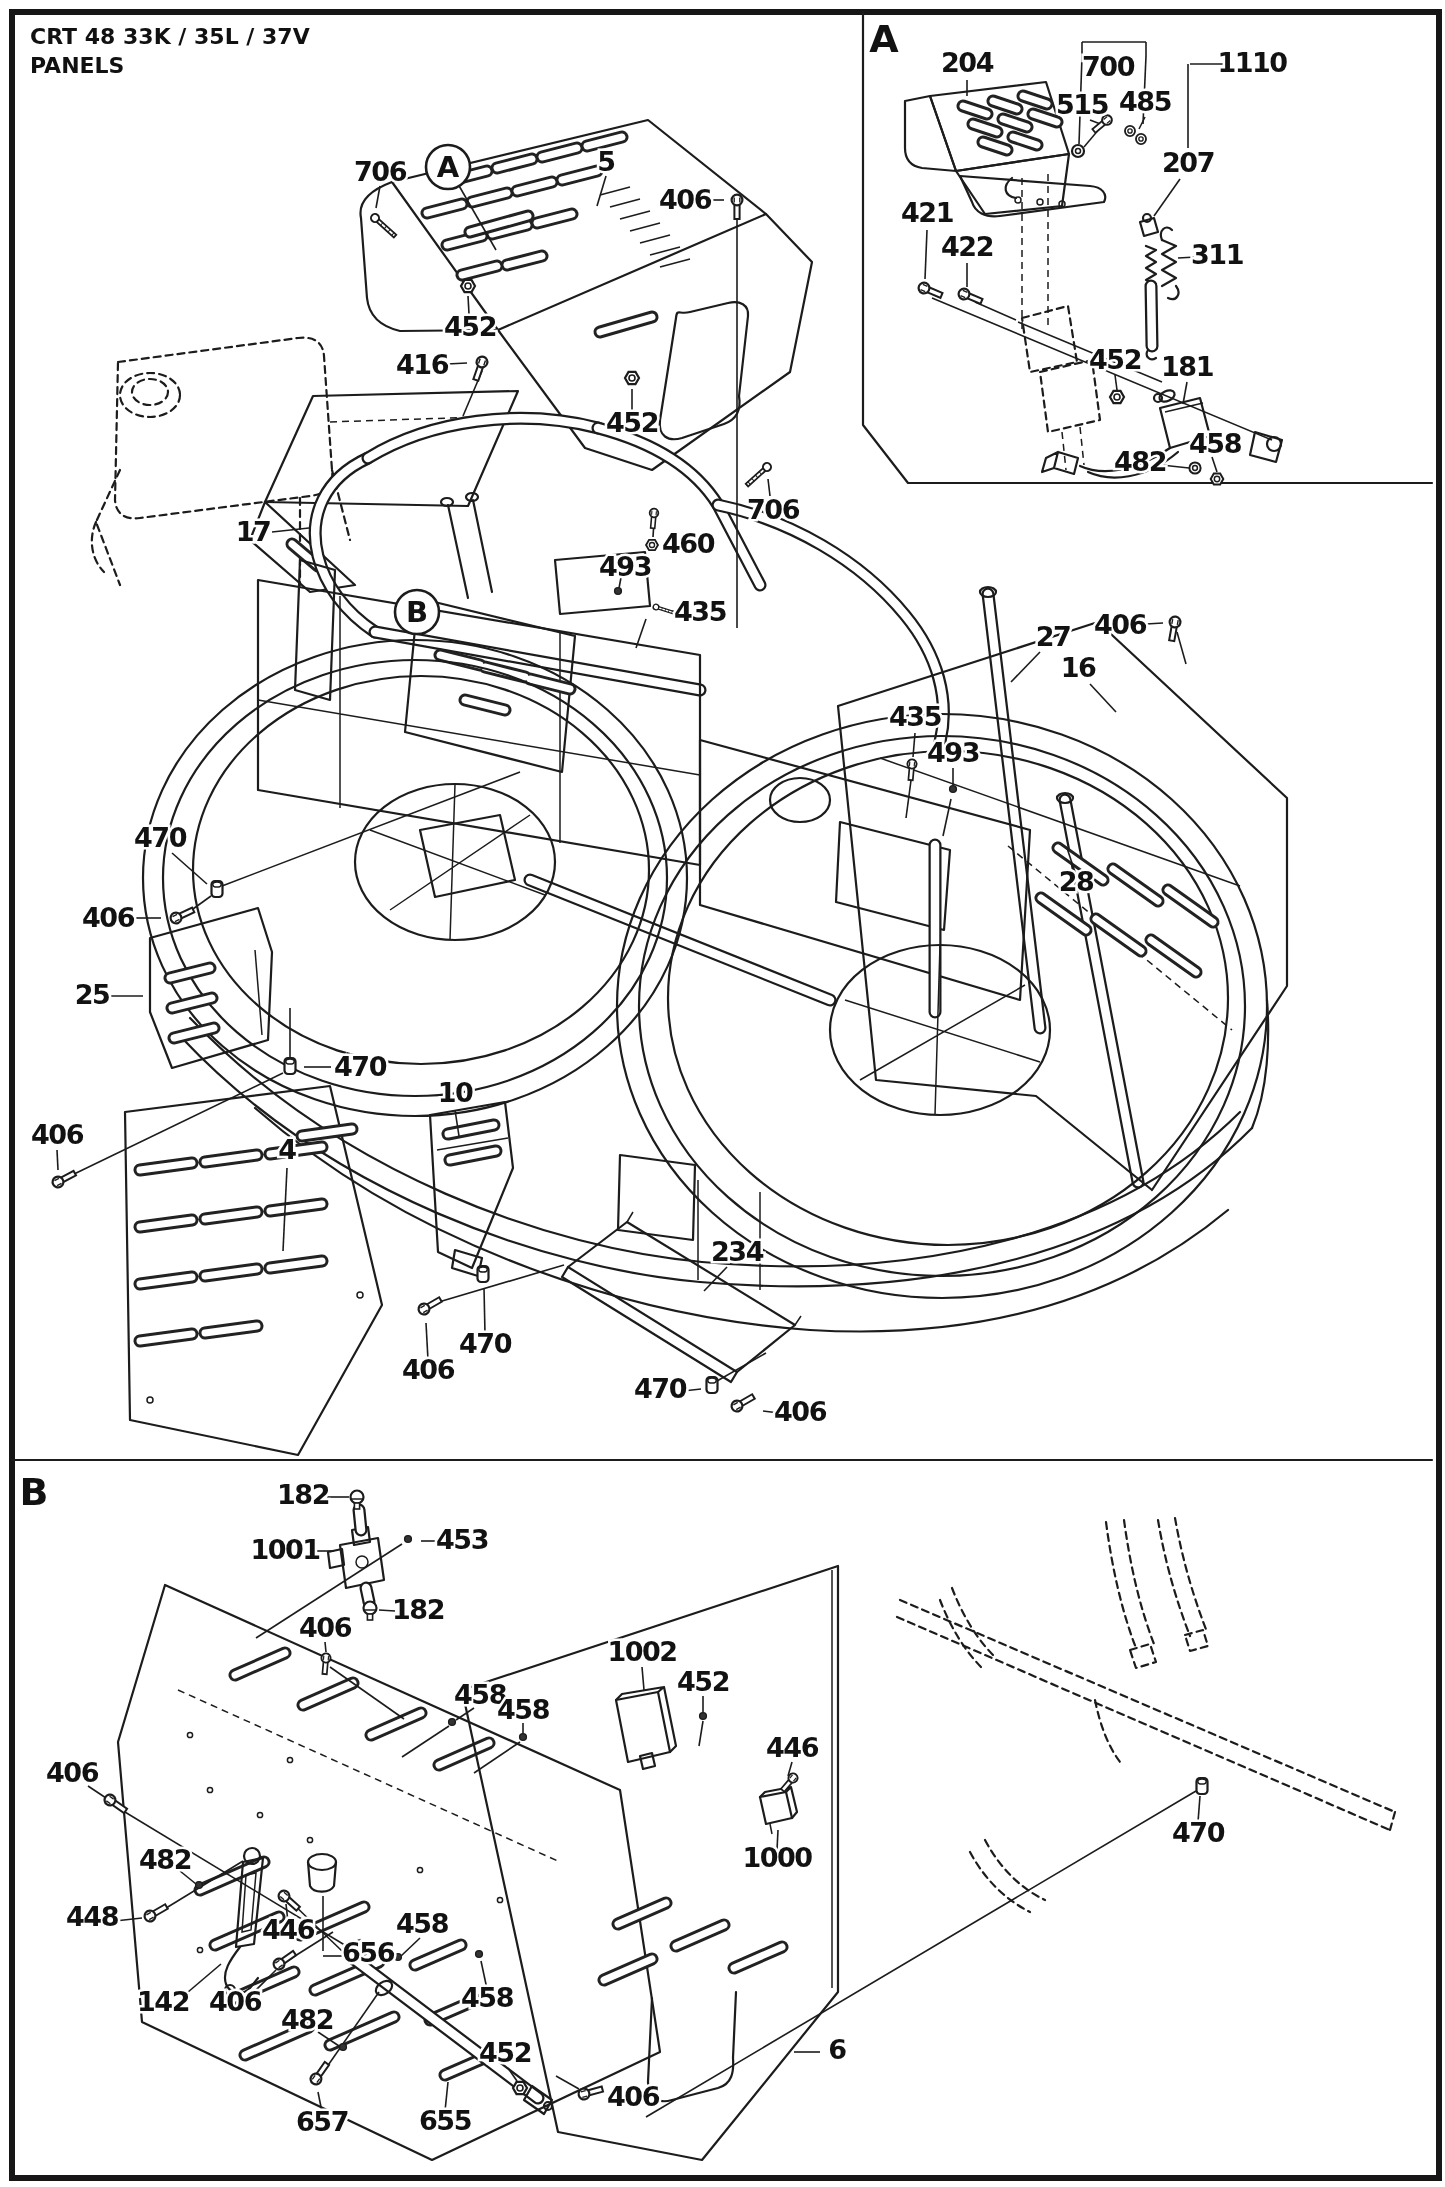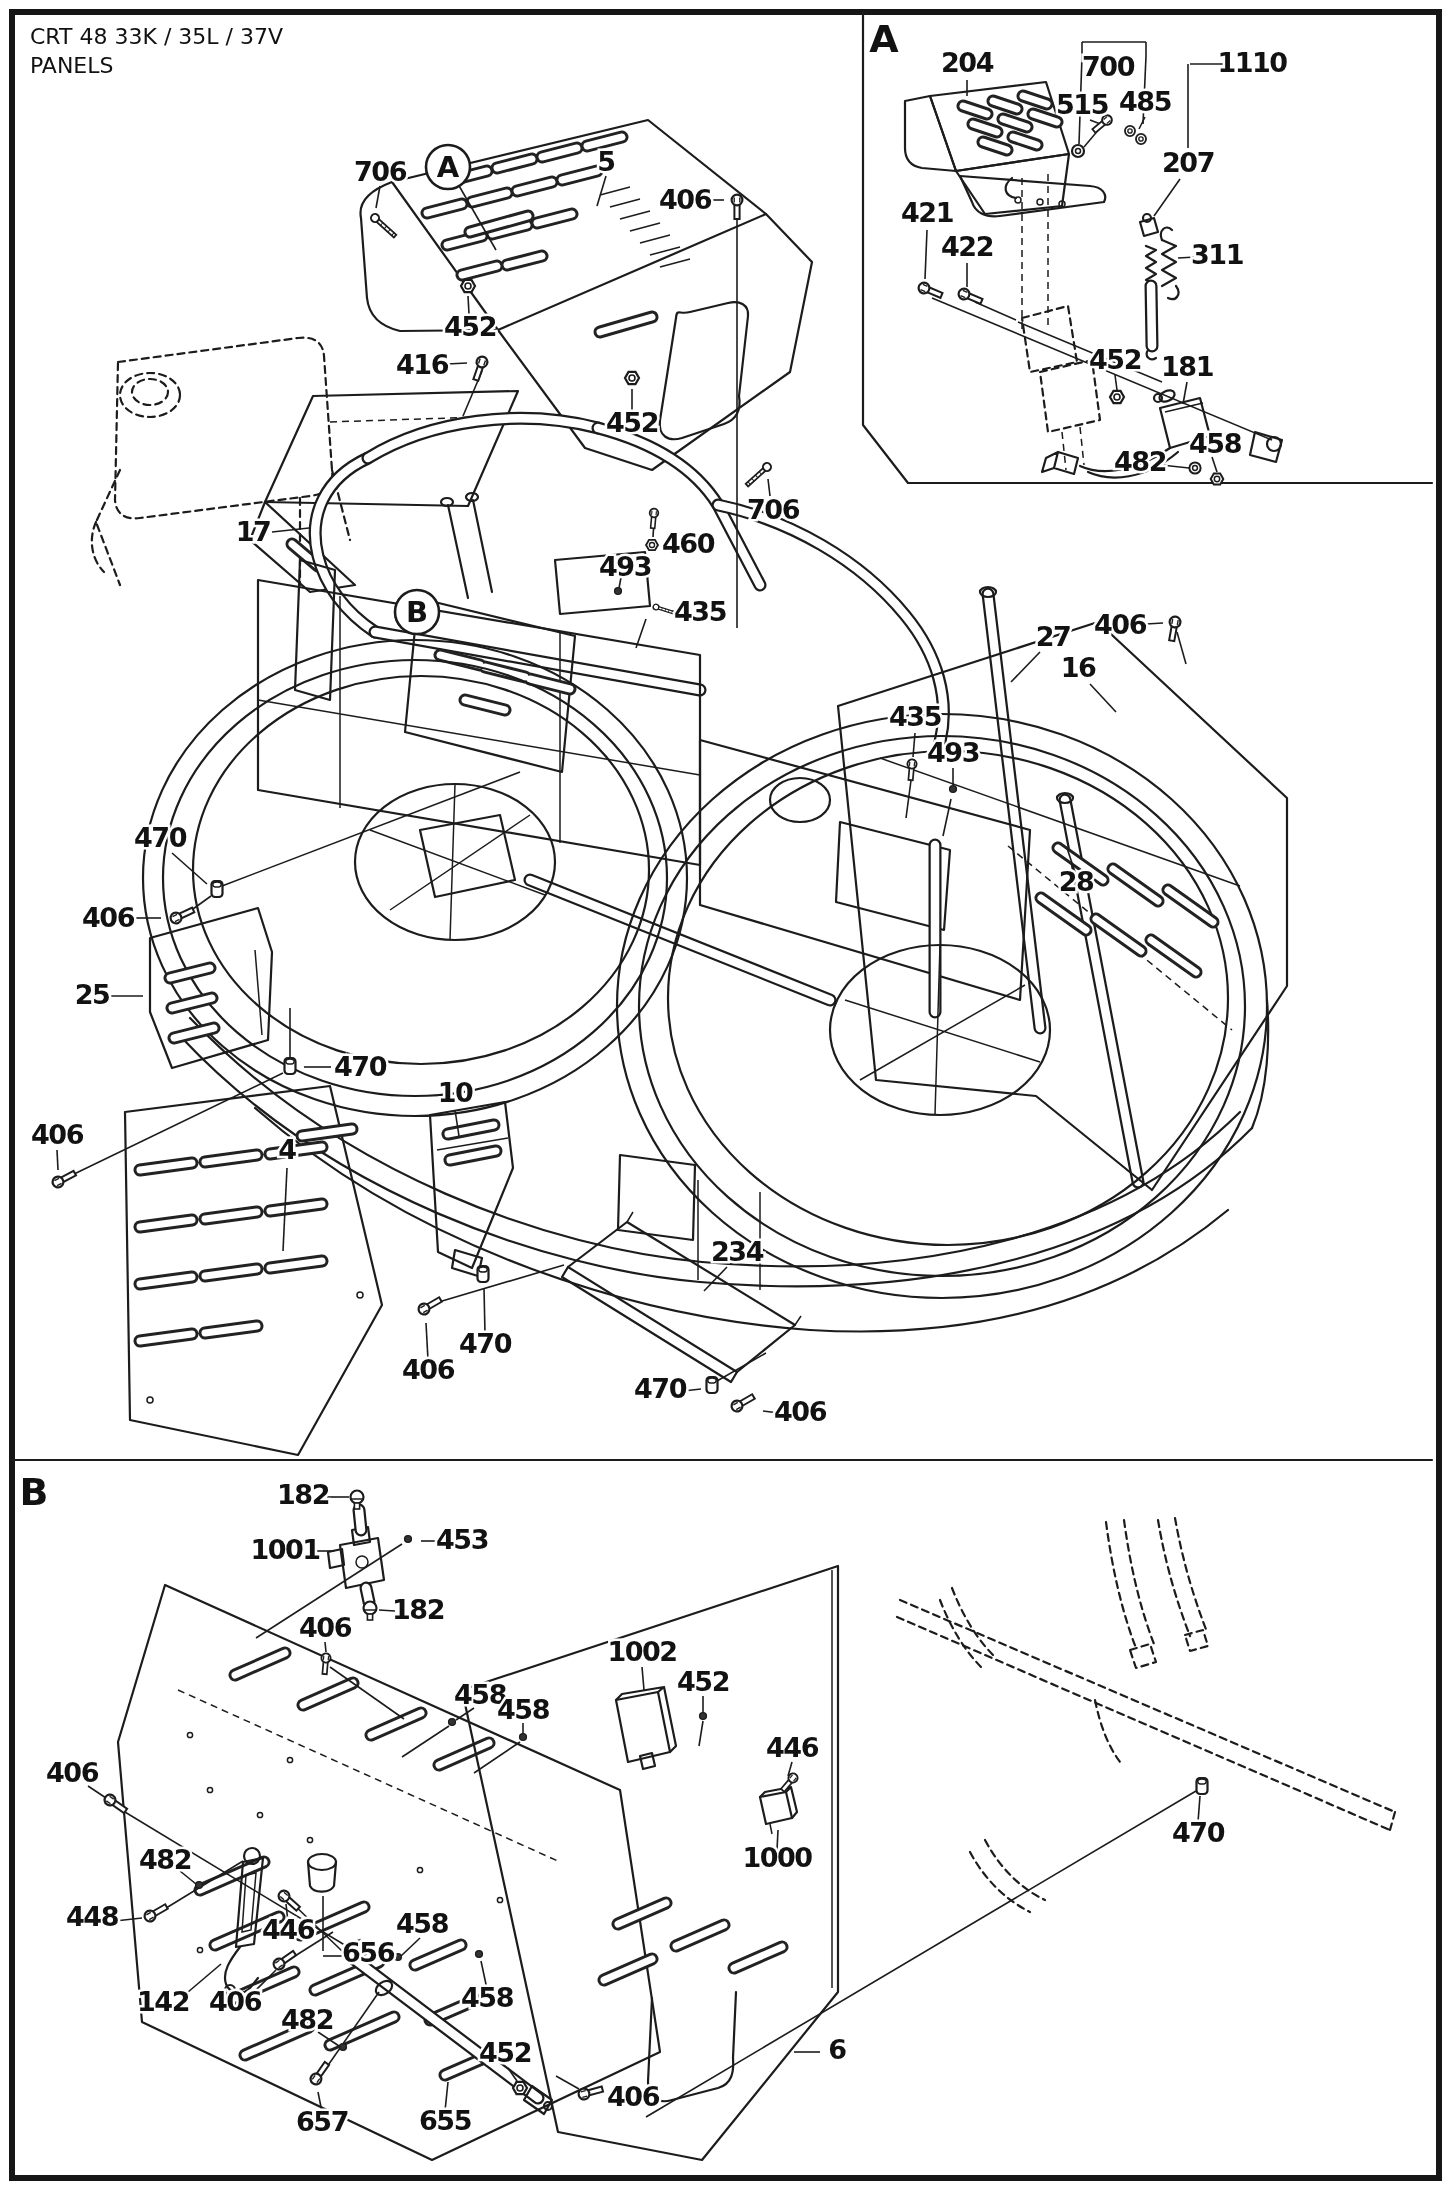--- a/index.html
+++ b/index.html
@@ -1,19 +1,19 @@
 <!DOCTYPE html>
 <html><head>
 <meta charset="utf-8">
 <style>
   html,body{margin:0;padding:0;background:#e8e8e8;}
   #page{position:relative;width:1445px;height:2187px;background:#ffffff;overflow:hidden;
         font-family:"DejaVu Sans","Liberation Sans",sans-serif;}
   #border{position:absolute;left:9px;top:9px;width:1421px;height:2160px;border:6px solid #161616;}
-  #titleblock{position:absolute;left:30px;top:22px;color:#111;font-weight:normal;font-size:22px;line-height:1.32;letter-spacing:0px;}
+  #titleblock{position:absolute;left:30px;top:22px;color:#111;font-weight:bold;font-size:22px;line-height:1.32;letter-spacing:0px;}
   svg{position:absolute;left:0;top:0;}
   .ink{stroke:#1c1c1c;fill:none;stroke-width:2.2;stroke-linejoin:round;stroke-linecap:round;}
   .thin{stroke:#1c1c1c;fill:none;stroke-width:1.5;}
   .dash{stroke-dasharray:7 5;}
   .slotD{stroke:#222;fill:none;stroke-width:13;stroke-linecap:round;}
   .slotW{stroke:#fff;fill:none;stroke-width:7;stroke-linecap:round;}
   .tubeD{stroke:#1c1c1c;fill:none;stroke-width:13;stroke-linecap:round;}
   .tubeW{stroke:#fff;fill:none;stroke-width:8.5;stroke-linecap:round;}
   .callout{font-family:"DejaVu Sans","Liberation Sans",sans-serif;font-weight:bold;font-size:27px;
            fill:#121212;text-anchor:middle;letter-spacing:-1.5px;paint-order:stroke;stroke:#fff;stroke-width:5px;}

